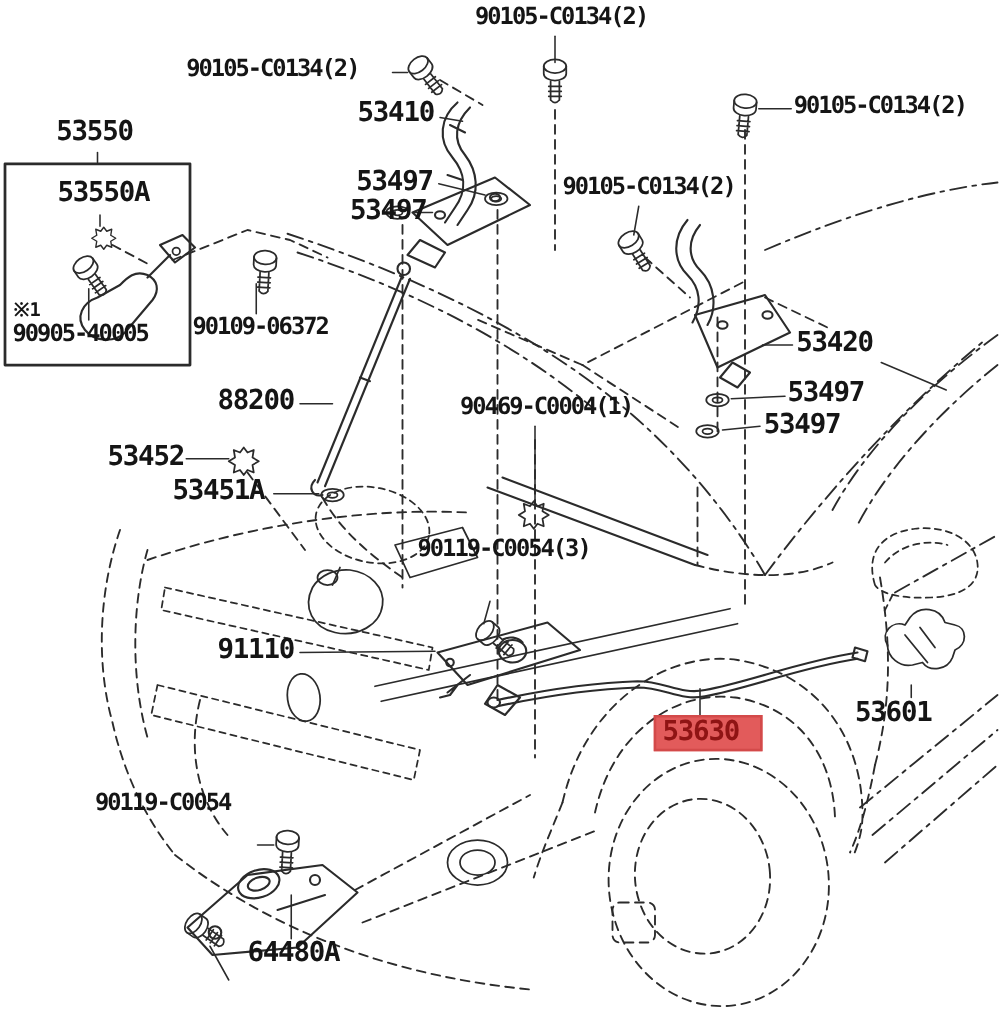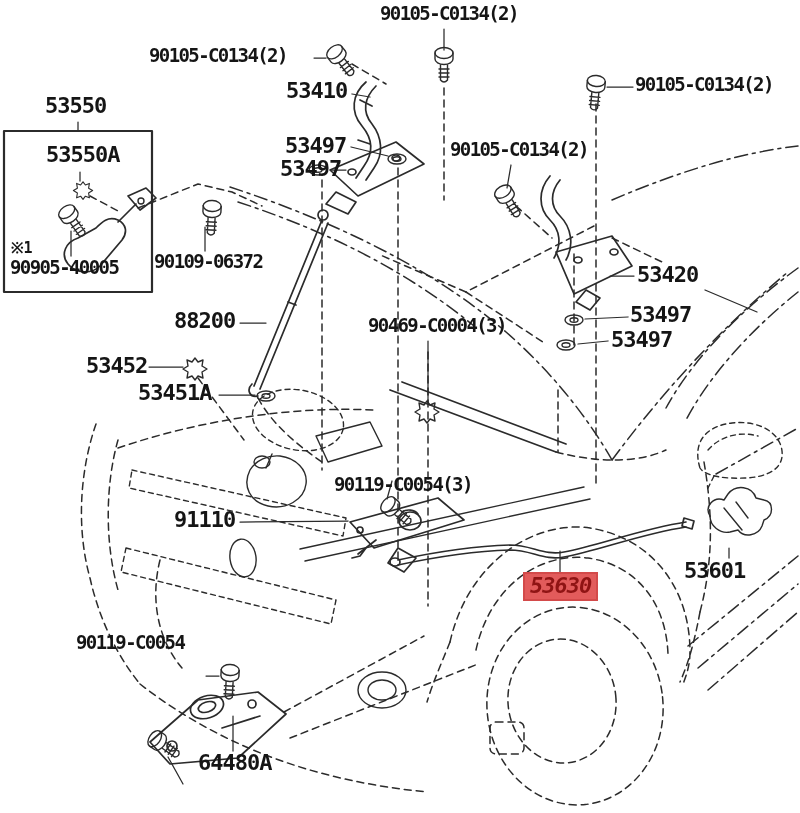--- a/index.html
+++ b/index.html
@@ -10,21 +10,21 @@
   .w16{stroke-width:1.7;} .w14{stroke-width:1.4;} .w12{stroke-width:1.25;}
   .dash{stroke-dasharray:7 5;stroke-width:1.5;}
   .dashs{stroke-dasharray:5 4;stroke-width:1.4;}
   .dashdot{stroke-dasharray:13 5 3 5;stroke-width:1.5;}
   .thick{stroke-width:2.2;}
   .lbl{position:absolute;font-weight:bold;font-size:22px;letter-spacing:-1px;
        color:var(--text,#151515);white-space:nowrap;line-height:1;}
   .lbl.sm{font-size:19px;letter-spacing:-1.6px;}
   .lbl.xs{font-size:15px;letter-spacing:0;}
   .lbl.hl{background:var(--highlight-bg,#e25b5b);color:var(--highlight-text,#8f1414);
-          border:2px solid var(--highlight-border,#d34a4a);padding:1px 5px 2px 5px;font-style:italic;}
+          border:2px solid var(--highlight-border,#d34a4a);padding:1px 17px 2px 5px;}
 </style>
 </head>
 <body>
 
 <div id="stage">
 
 <svg width="800" height="813" viewBox="0 0 800 813">
   <defs>
     <g id="bolt">
       <path d="M-9,-4 a9,5.5 0 1 1 18,0 v6 a9,5.5 0 1 1 -18,0 z"></path>
@@ -275,21 +275,21 @@
 <div class="lbl" style="left:46px;top:144px">53550A</div>
 <div class="lbl xs" style="left:11px;top:241px">※1</div>
 <div class="lbl sm" style="left:10px;top:258px">90905-40005</div>
 <div class="lbl sm" style="left:154px;top:252px">90109-06372</div>
 <div class="lbl" style="left:637px;top:264px">53420</div>
 <div class="lbl" style="left:630px;top:304px">53497</div>
 <div class="lbl" style="left:611px;top:329px">53497</div>
 <div class="lbl" style="left:174px;top:310px">88200</div>
 <div class="lbl" style="left:86px;top:355px">53452</div>
 <div class="lbl" style="left:138px;top:382px">53451A</div>
-<div class="lbl sm" style="left:368px;top:316px">90469-C0004(3)</div>
-<div class="lbl sm" style="left:334px;top:475px">90119-C0054(3)</div>
+<div class="lbl sm" style="left:368px;top:316px">90469-C0004(1)</div>
+<div class="lbl sm" style="left:334px;top:430px">90119-C0054(3)</div>
 <div class="lbl" style="left:174px;top:509px">91110</div>
 <div class="lbl hl" style="left:523px;top:572px">53630</div>
 <div class="lbl" style="left:684px;top:560px">53601</div>
 <div class="lbl sm" style="left:76px;top:633px">90119-C0054</div>
 <div class="lbl" style="left:198px;top:752px">64480A</div>
 
 </div>
 
 </body></html>

